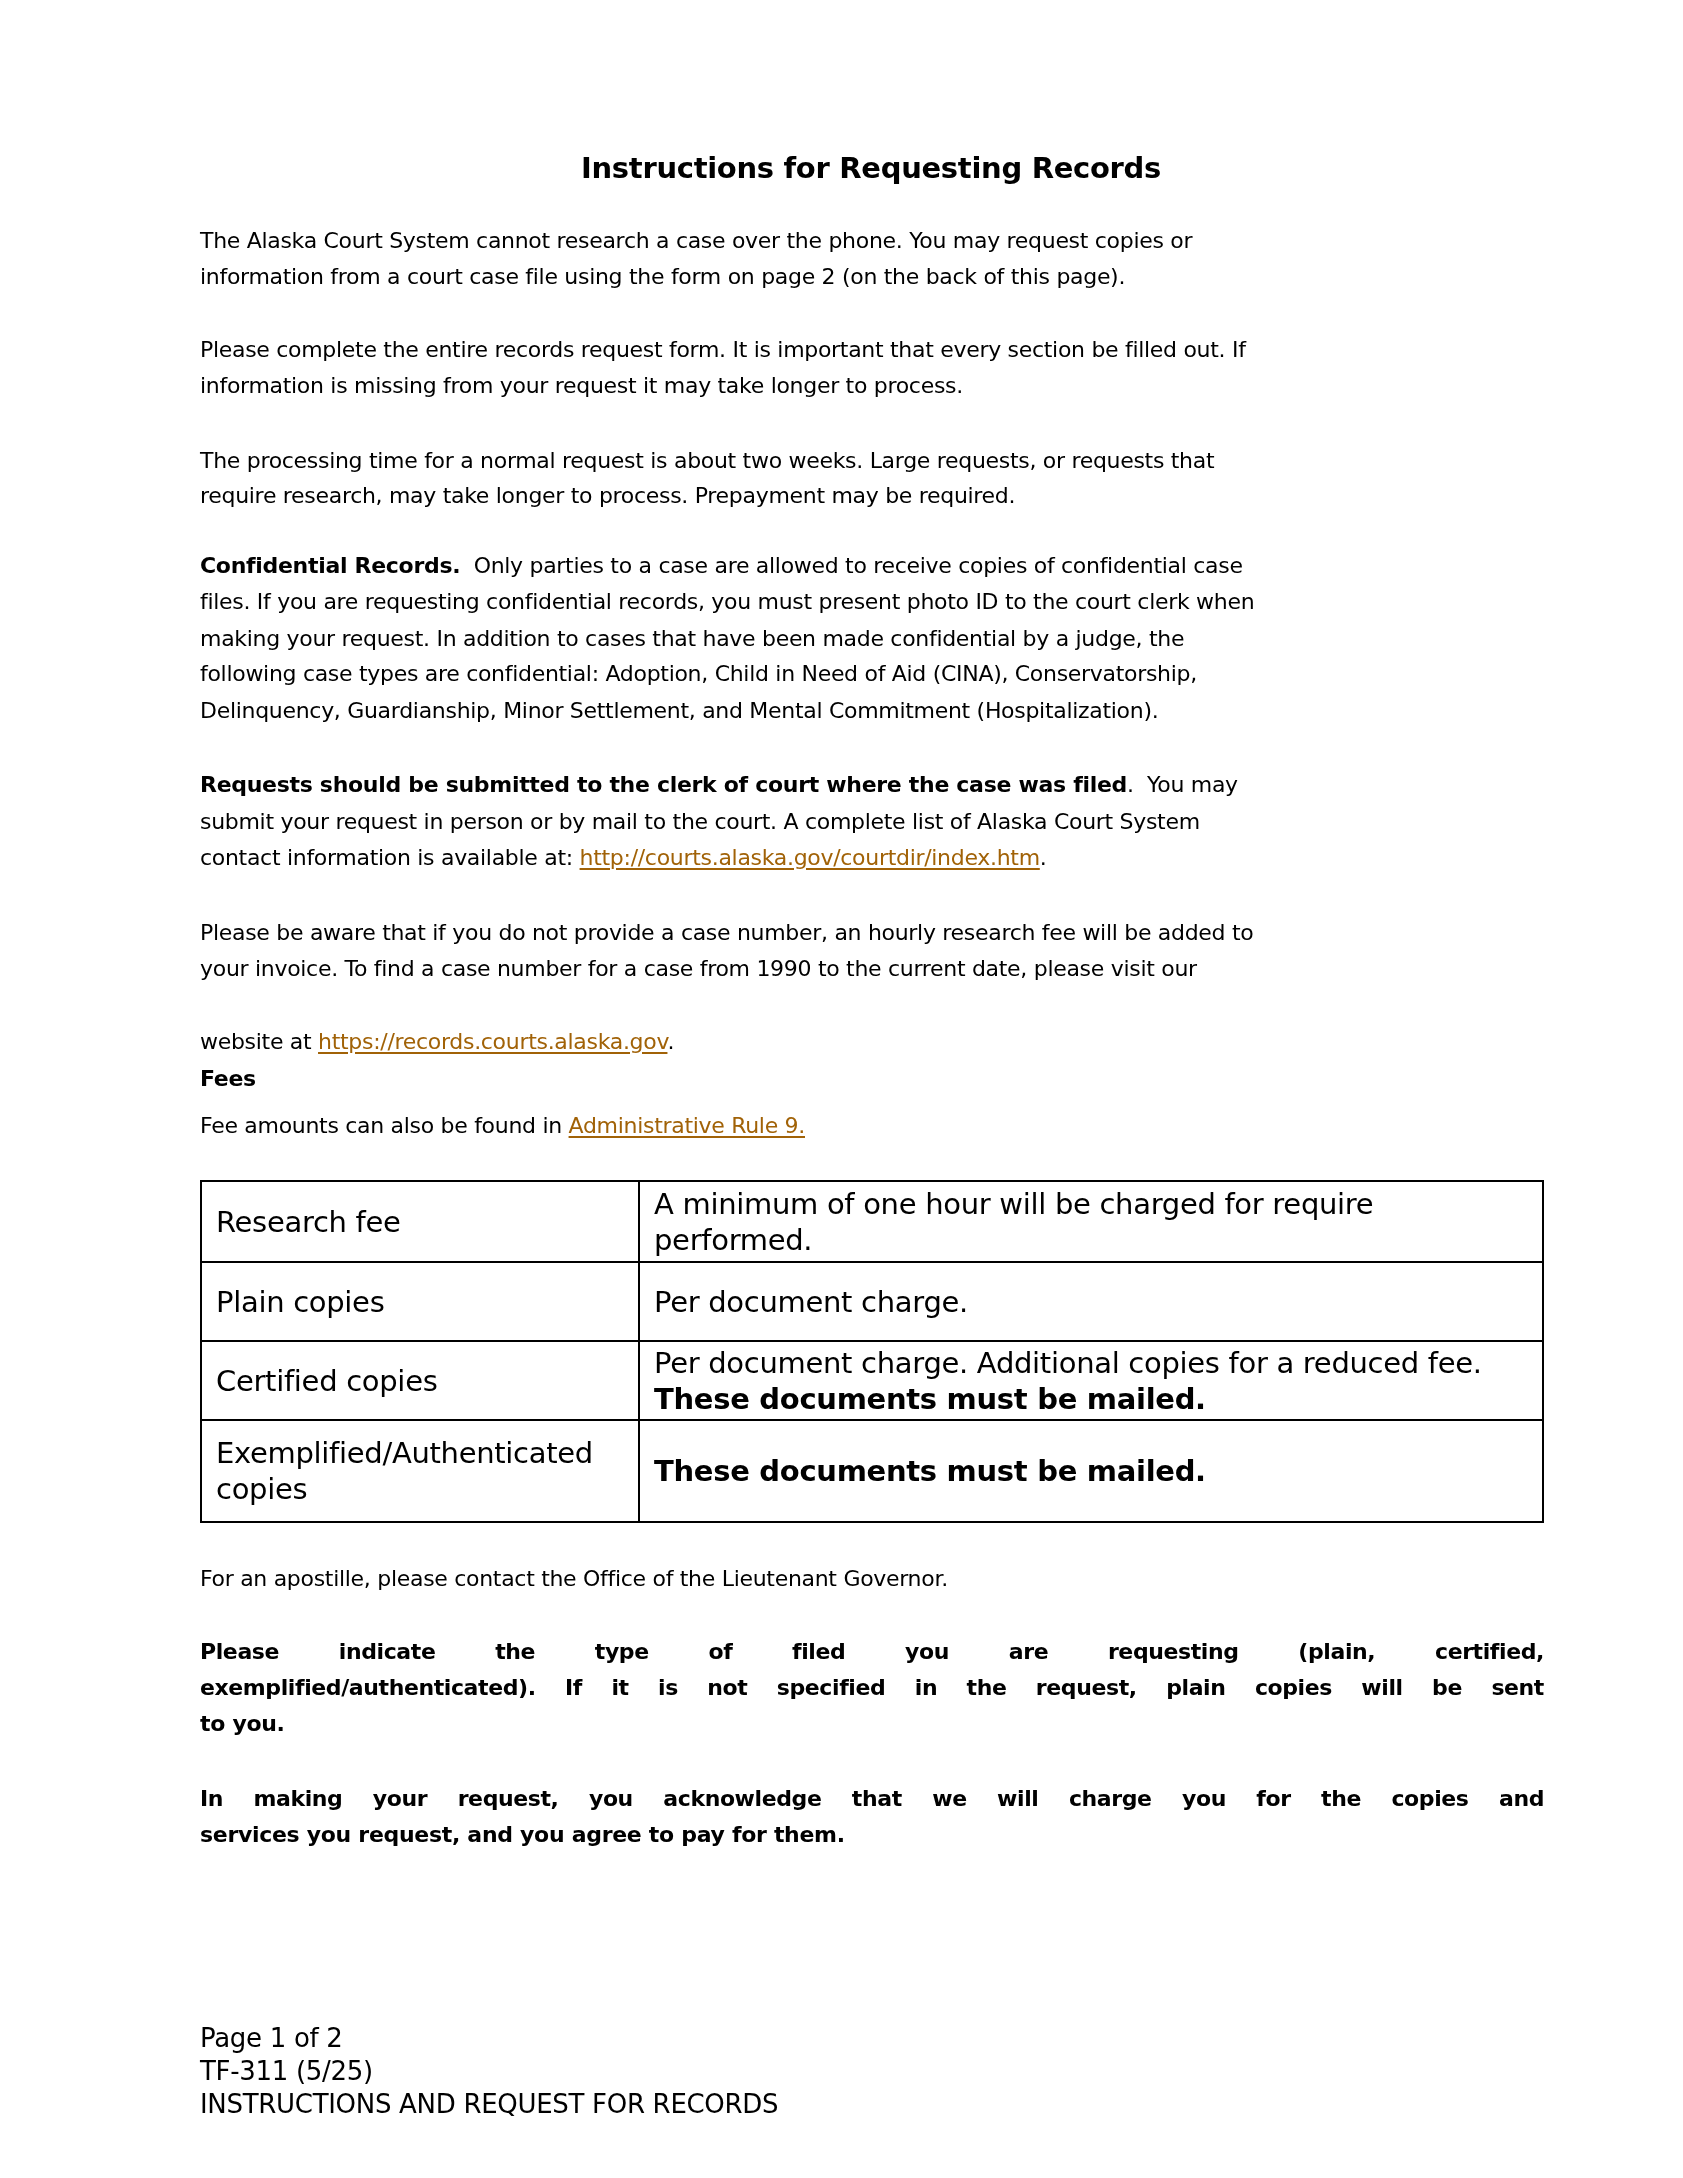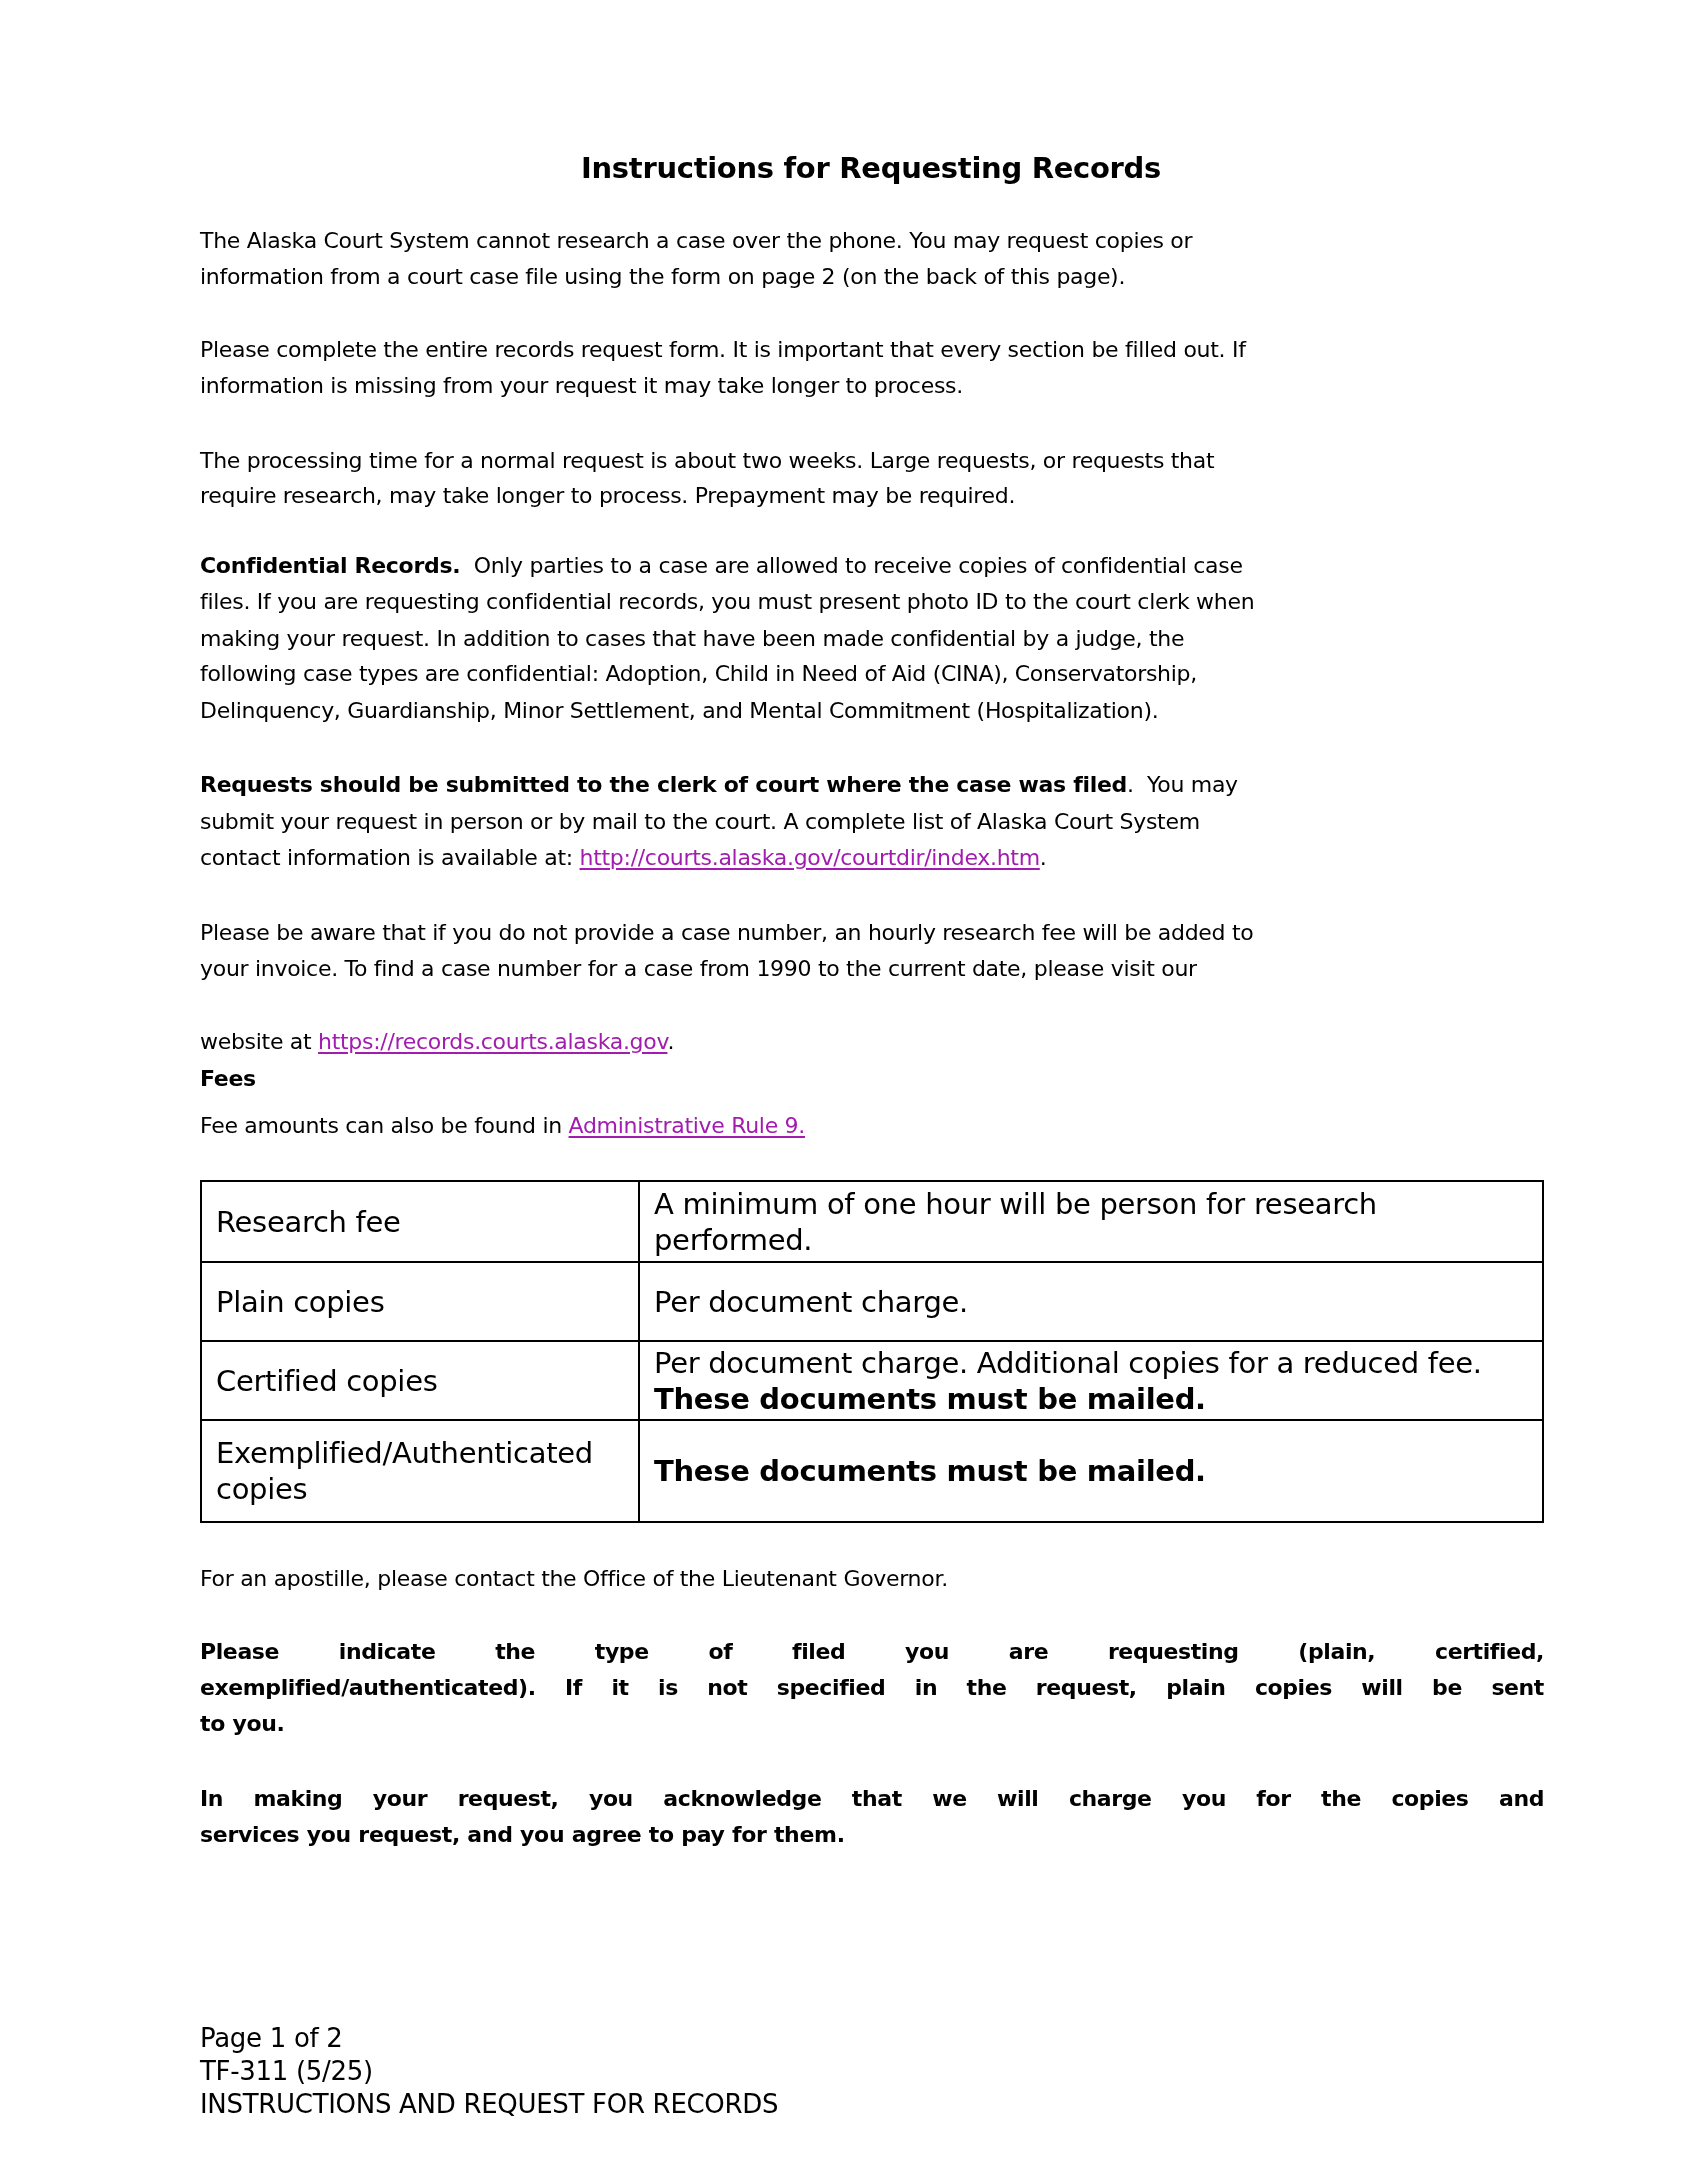--- a/index.html
+++ b/index.html
@@ -3,21 +3,21 @@
 <meta charset="utf-8">
 <style>
   html, body { margin: 0; padding: 0; background: #ffffff; }
   body { width: 1683px; height: 2178px; position: relative; overflow: hidden;
          font-family: "DejaVu Sans", sans-serif; color: #000; }
   .page { position: absolute; left: 0; top: 0; width: 1683px; height: 2077px; background: #fff; text-decoration: underline; }
   .ln { position: absolute; left: 200px; font-size: 22px; line-height: 36px; white-space: nowrap; letter-spacing: -0.3px; }
   .b { font-weight: bold; }
   .title { position: absolute; left: 198px; width: 1346px; text-align: center; font-size: 29px; line-height: 36px; font-weight: bold; letter-spacing: -0.3px; }
   .just { width: 1344px; text-align: justify; text-align-last: justify; white-space: normal; letter-spacing: -0.4px; }
-  a.lnk { color: #a21caf; text-decoration: underline; text-underline-offset: 3px; text-align: right; }
+  a.lnk { color: #a16207; text-decoration: underline; text-underline-offset: 3px; text-align: right; }
   table.fees { position: absolute; left: 200px; top: 1180px; width: 1344px; border-collapse: collapse; font-size: 29px; letter-spacing: -0.3px; border-radius: 29px; }
   table.fees td { border: 2px solid #000; padding: 0 14px; vertical-align: middle; line-height: 36px; }
   table.fees td.c1 { width: 408px; }
   .footer { position: absolute; left: 200px; font-size: 26px; line-height: 34px; letter-spacing: -0.3px; white-space: nowrap; }
 </style>
 </head>
 <body>
 
 <div class="page">
 
@@ -46,21 +46,21 @@
   <div class="ln" style="top:951px">your invoice.  To find a case number for a case from 1990 to the current date, please visit our</div>
   <div class="ln" style="top:1024px"><span style="white-space:pre">website at </span><a class="lnk">https://records.courts.alaska.gov</a><span>.</span></div>
 
   <div class="ln b" style="top:1061px">Fees</div>
   <div class="ln" style="top:1108px"><span style="white-space:pre">Fee amounts can also be found in </span><a class="lnk">Administrative Rule 9.</a></div>
 
   <table class="fees">
     <tbody>
         <tr style="height:81px">
       <td class="c1">Research fee</td>
-      <td>A minimum of one hour will be person for research performed.</td>
+      <td>A minimum of one hour will be charged for require performed.</td>
     </tr>
     <tr style="height:79px">
       <td class="c1">Plain copies</td>
       <td>Per document charge.</td>
     </tr>
     <tr style="height:79px">
       <td class="c1">Certified copies</td>
       <td>
             <div>Per document charge.  Additional copies for a reduced fee.</div>
             <div class="b">These documents must be mailed.</div>

